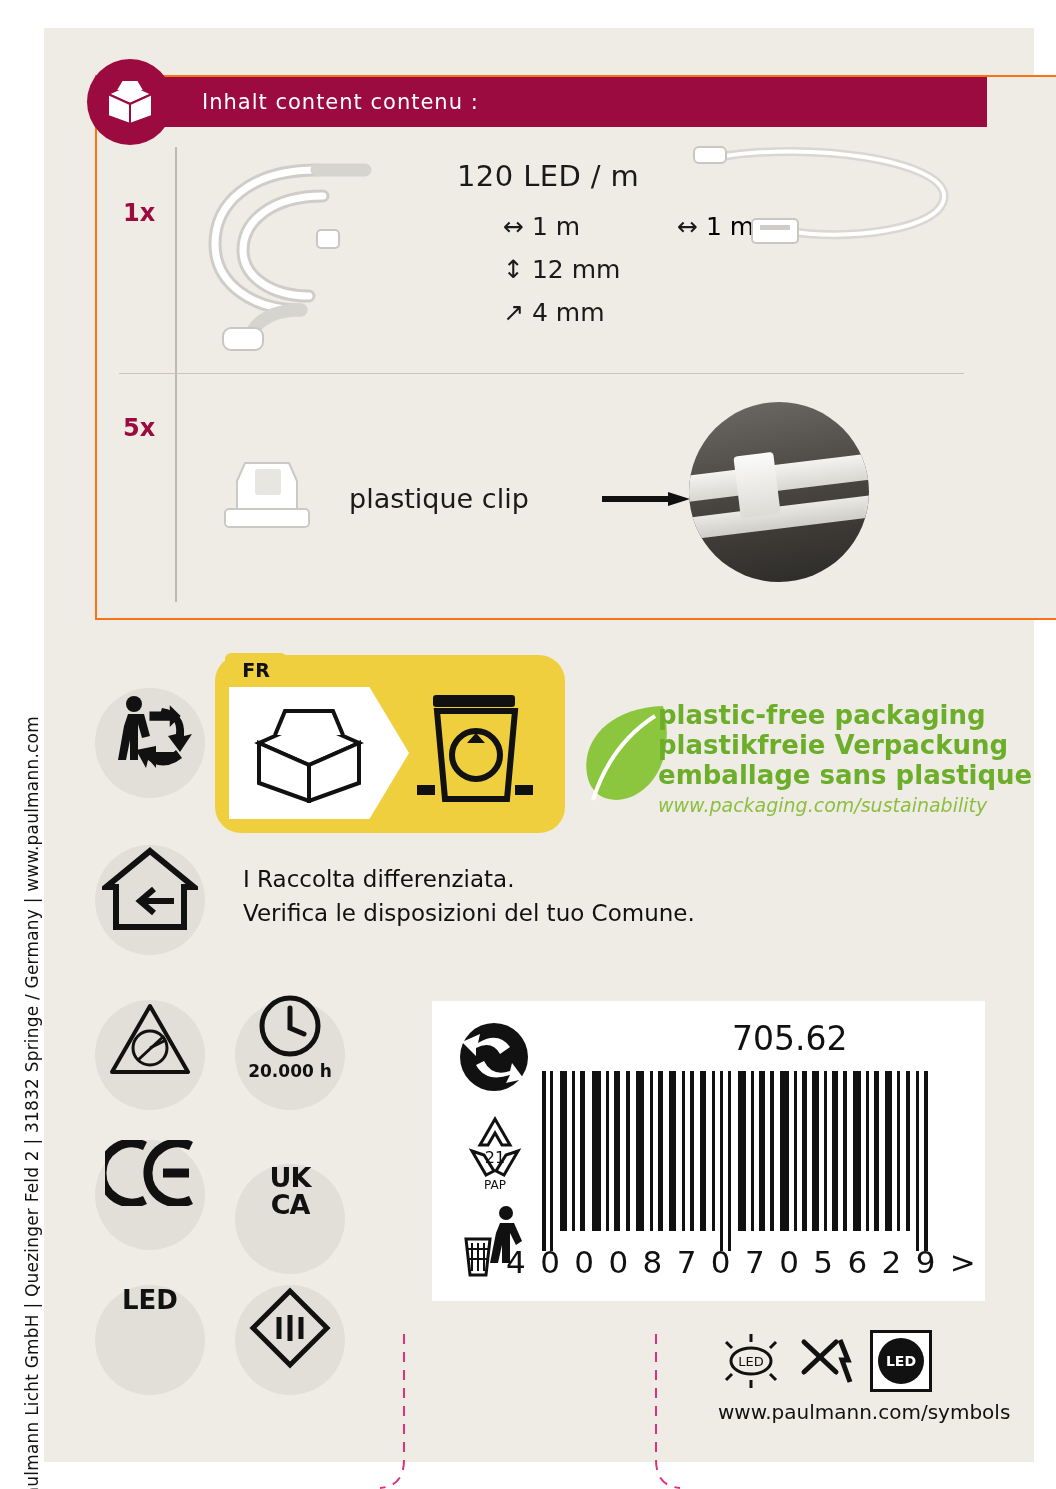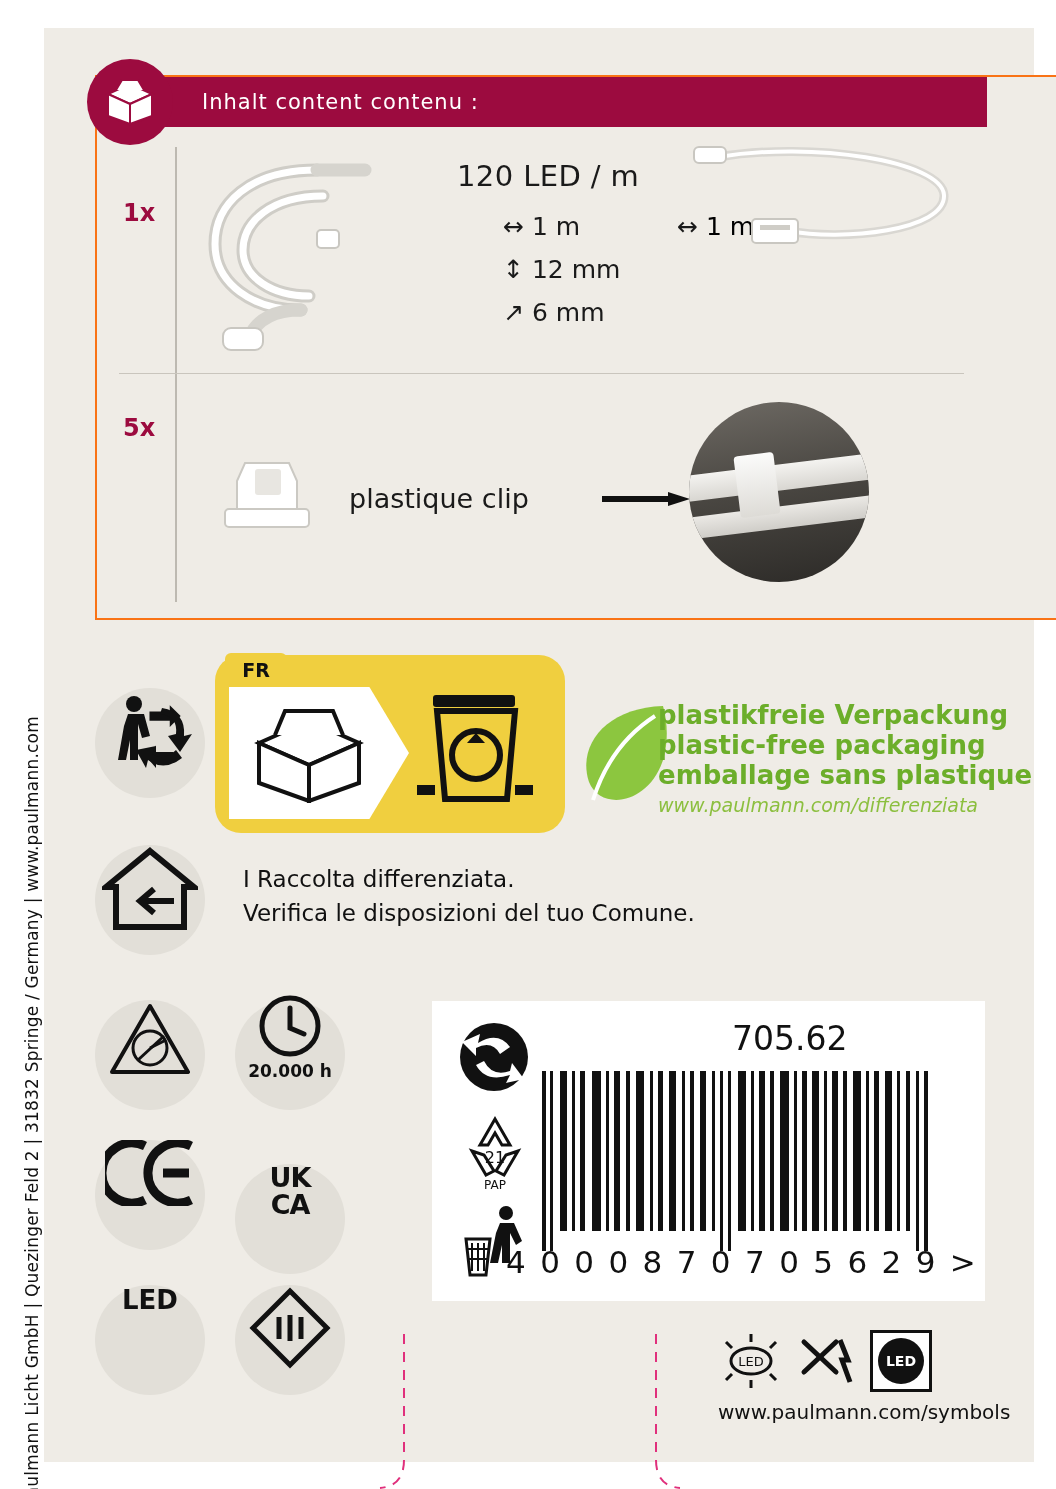--- a/index.html
+++ b/index.html
@@ -230,21 +230,21 @@
     <div class="spec-line spec-l1">
       <span class="arrow-g">↔</span>
       <span>1 m</span>
     </div>
     <div class="spec-line spec-l2">
       <span class="arrow-g">↕</span>
       <span>12 mm</span>
     </div>
     <div class="spec-line spec-l3">
       <span class="arrow-g">↗</span>
-      <span>6 mm</span>
+      <span>4 mm</span>
     </div>
 
     <div class="spec-cable">
       <span class="arrow-g">↔</span>
       <span>1 m</span>
     </div>
     <div style="position:absolute;left:595px;top:58px;width:270px;height:120px;">
       <svg width="270" height="120" viewBox="0 0 270 120">
         <path d="M26 22 C 120 6, 250 26, 252 60 C 254 96, 150 106, 96 96" fill="none" stroke="#d9d7d2" stroke-width="9" stroke-linecap="round"></path>
         <path d="M26 22 C 120 6, 250 26, 252 60 C 254 96, 150 106, 96 96" fill="none" stroke="#ffffff" stroke-width="4" stroke-linecap="round"></path>
@@ -303,24 +303,24 @@
       <rect x="2" y="96" width="18" height="10" fill="#111"></rect>
       <rect x="100" y="96" width="18" height="10" fill="#111"></rect>
     </svg>
   </div>
 
   <svg style="position:absolute;left:575px;top:700px;" width="96" height="120" viewBox="0 0 96 120">
     <path d="M88 6 C 30 8, 2 46, 14 82 C 26 112, 74 104, 88 60 C 94 40, 92 20, 88 6 Z" fill="#8cc63f"></path>
     <path d="M80 16 C 52 34, 30 62, 18 100" fill="none" stroke="#fff" stroke-width="4"></path>
   </svg>
   <div class="pf-text">
+    <div>plastic-free packaging</div>
     <div>plastikfreie Verpackung</div>
-    <div>plastic-free packaging</div>
     <div>emballage sans plastique</div>
-    <div class="pf-url">www.paulmann.com/differenziata</div>
+    <div class="pf-url">www.packaging.com/sustainability</div>
   </div>
 
   <div class="circle-icon" style="left:95px;top:845px;">
     <svg width="96" height="90" viewBox="0 0 96 90">
       <polygon points="48,6 92,42 82,42 82,82 14,82 14,42 4,42" fill="none" stroke="#111" stroke-width="6"></polygon>
       <path d="M72 56 L40 56 M52 44 L38 56 L52 68" fill="none" stroke="#111" stroke-width="6"></path>
     </svg>
   </div>
   <div class="it-text">
     <div>I Raccolta differenziata.</div>

